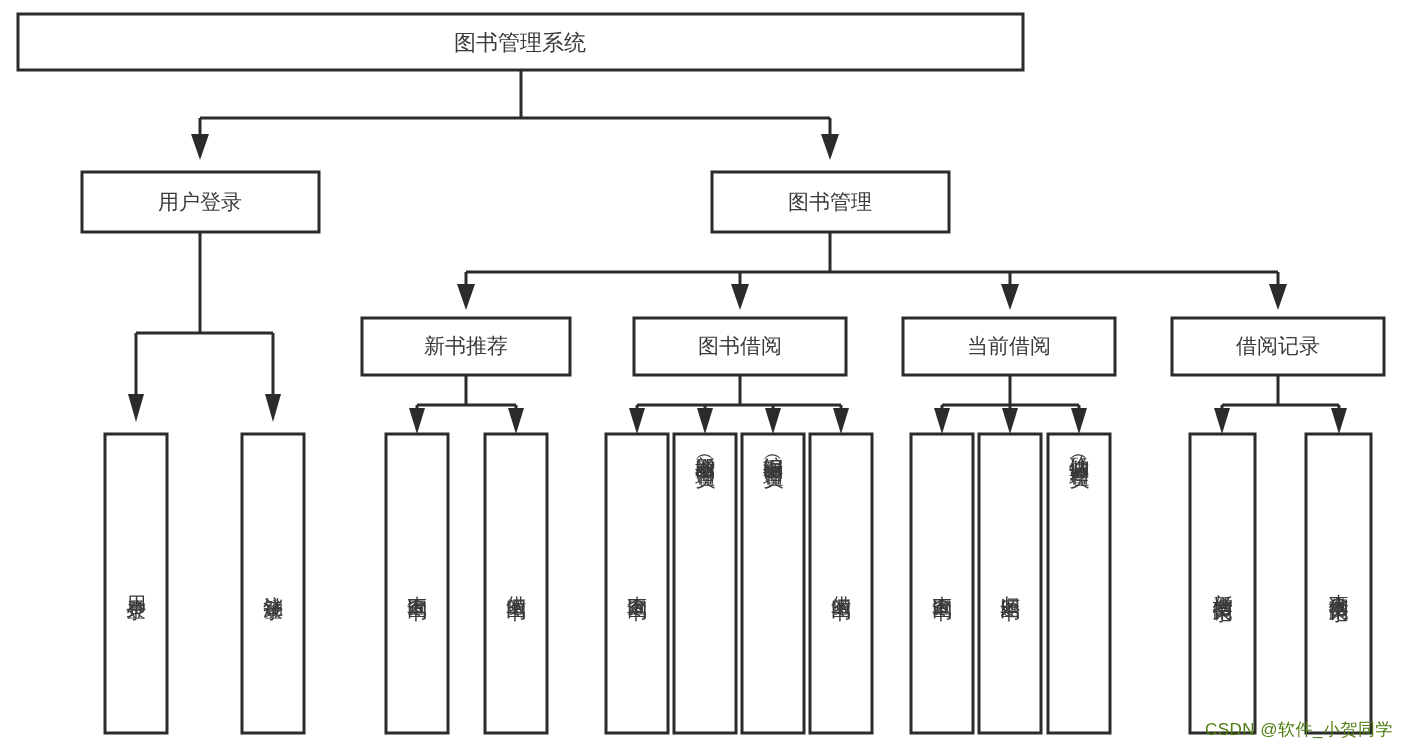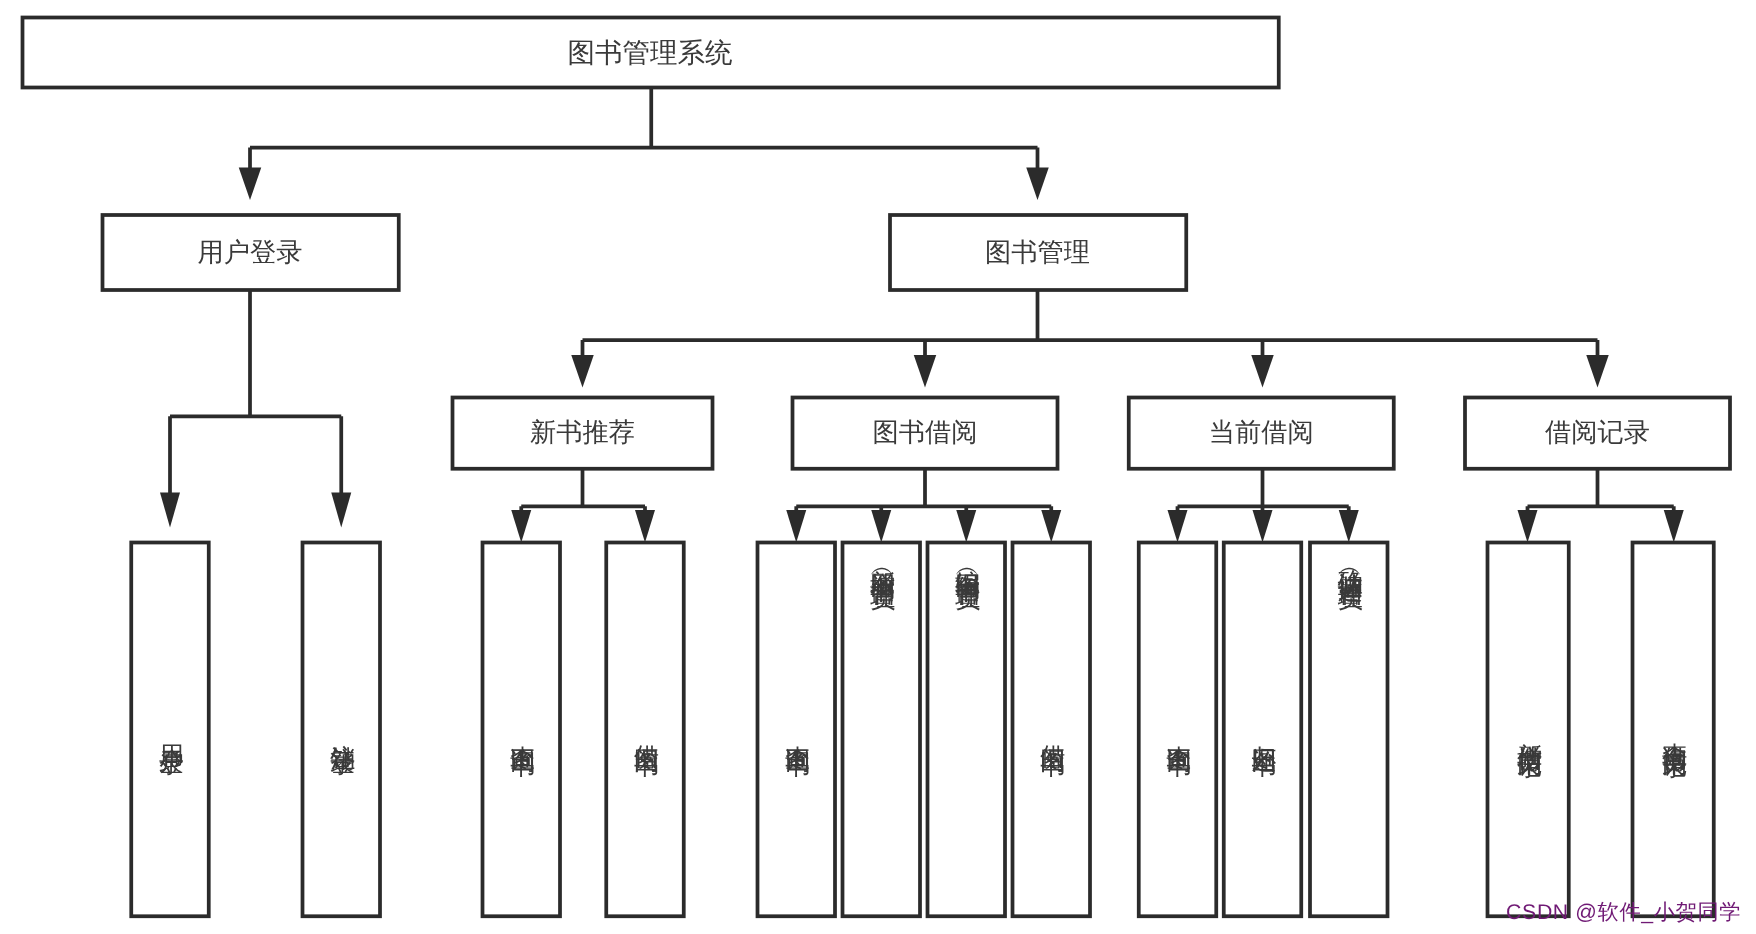--- a/index.html
+++ b/index.html
@@ -69,21 +69,21 @@
     color: #3a3a3a;
     white-space: nowrap;
     text-align: center;
   }
   .watermark {
     position: absolute;
     right: 12px;
     bottom: 6px;
     font-family: "Liberation Sans", "DejaVu Sans", sans-serif;
     font-size: 17px;
-    color: #701a75;
+    color: #4d7c0f;
     letter-spacing: 0.5px;
     user-select: none;
     white-space: nowrap;
   }
 </style>
 </head>
 <body>
 
 <div id="diagram-root">
 

